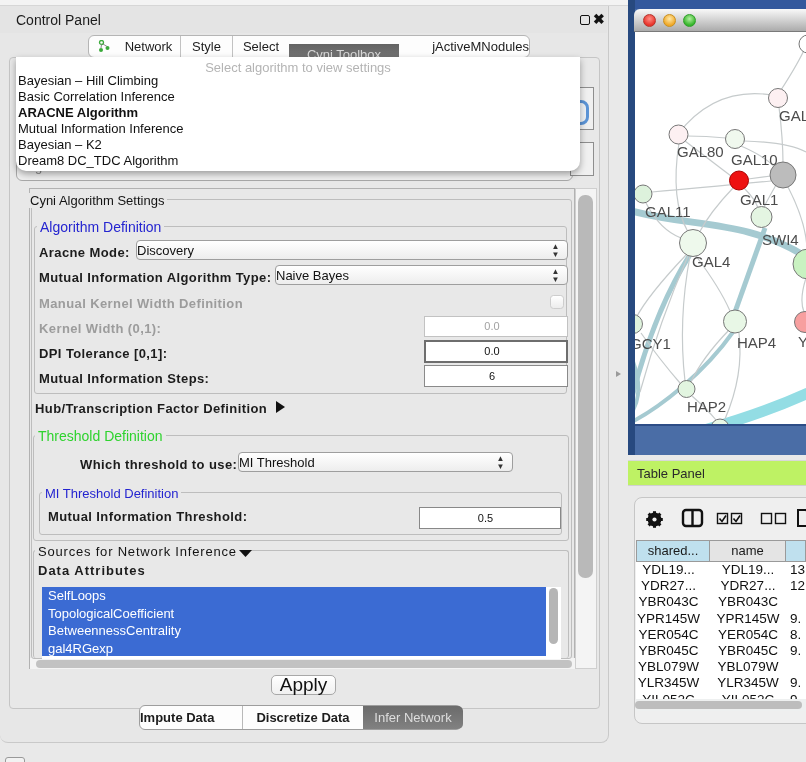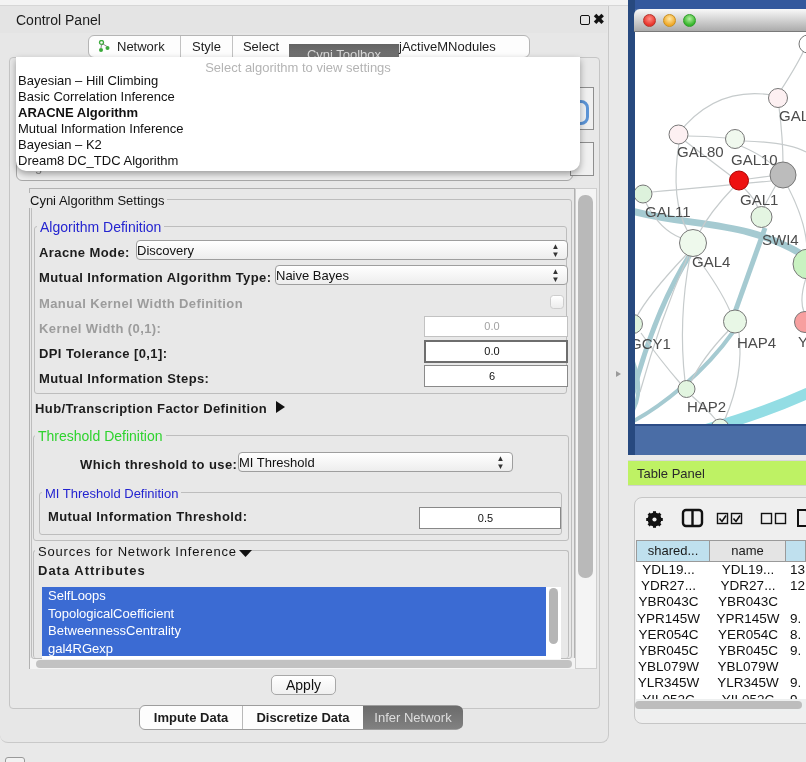--- a/index.html
+++ b/index.html
@@ -18,31 +18,31 @@
 <div class="abs" style="left:0;top:6px;width:608px;height:736px;background:#e7e7e7;border-right:1px solid #c9c9c9;border-bottom:1px solid #c9c9c9;border-radius:0 0 8px 8px"></div>
 <div class="abs" style="left:0;top:6px;width:607px;height:27px;background:#e4e4e4"></div>
 <div class="abs" style="left:16px;top:12px;font-size:14px;color:#1c1c1c">Control Panel</div>
 
 <div class="abs" style="left:580px;top:15px;width:8px;height:8px;border:1.5px solid #111;border-radius:2px"></div>
 <div class="abs b" style="left:593px;top:11px;font-size:14px;color:#111">✖</div>
 
 <div class="abs" style="left:9px;top:57px;width:591px;height:652px;background:#e8e8e8;border:1px solid #c5c5c5;border-radius:4px;box-sizing:border-box"></div>
 
 <div class="abs" style="left:88px;top:35px;width:442px;height:23px;background:#fdfdfd;border:1px solid #b5b5b5;border-radius:6px;box-sizing:border-box;font-size:13px;color:#1c1c1c">
-  <div class="abs" style="left:0;top:0;width:92px;height:21px;border-right:1px solid #c2c2c2;text-align:left;line-height:21px;padding-left:28px;box-sizing:border-box">Network</div>
+  <div class="abs" style="left:0;top:0;width:92px;height:21px;border-right:1px solid #c2c2c2;text-align:center;line-height:21px;padding-left:28px;box-sizing:border-box">Network</div>
   <svg class="abs" style="left:9px;top:4px" width="13" height="13" viewBox="0 0 13 13">
       <circle cx="3.5" cy="2.5" r="2" fill="none" stroke="#3aaa3a" stroke-width="1.3"></circle>
       <circle cx="3" cy="10" r="2" fill="#3aaa3a"></circle>
       <circle cx="9.5" cy="8" r="2" fill="#3aaa3a"></circle>
       <path d="M3.5,4.5L3,8M5,4L9,6.5" stroke="#888" stroke-width="1"></path>
     </svg>
   <div class="abs" style="left:92px;top:0;width:52px;height:21px;border-right:1px solid #c2c2c2;text-align:center;line-height:21px;box-sizing:border-box">Style</div>
   <div class="abs" style="left:144px;top:0;width:56px;height:21px;text-align:center;line-height:21px;box-sizing:border-box">Select</div>
   <div class="abs" style="left:200px;top:8px;width:110px;height:21px;background:linear-gradient(#636363,#7e7e7e);color:#d8d8d8;text-align:center;line-height:21px;box-sizing:border-box">Cyni Toolbox</div>
-  <div class="abs" style="left:310px;top:0;width:130px;height:21px;text-align:left;line-height:21px;box-sizing:border-box">jActiveMNodules</div>
+  <div class="abs" style="left:310px;top:0;width:130px;height:21px;text-align:right;line-height:21px;box-sizing:border-box">jActiveMNodules</div>
 </div>
 
 <div class="abs" style="left:16px;top:150px;width:557px;height:31px;border:1px solid #a8a8a8;border-radius:6px;background:#efefef;box-sizing:border-box;overflow:hidden">
     <span style="position:absolute;left:18px;top:8px;font-size:13px;color:#8a8a8a">galFiltered.sif default node</span>
   </div>
 
 <div class="abs" style="left:29px;top:188px;width:546px;height:481px;border:1px solid #b2b2b2;box-sizing:border-box"></div>
 
 <div class="abs" style="left:575px;top:188px;width:22px;height:481px;background:#f4f4f4;border:1px solid #cfcfcf;box-sizing:border-box"></div>
 <div class="abs" style="left:578px;top:195px;width:15px;height:383px;background:#b9b9b9;border-radius:7px"></div>
@@ -84,24 +84,24 @@
 <div class="grp" style="left:33px;top:550px;width:534px;height:107px;border-bottom:none"></div>
 <div class="gt" style="left:35px;top:544px;font-size:13px;color:#141414;letter-spacing:0.8px">Sources for Network Inference</div>
 <svg class="abs" style="left:238px;top:548px" width="15" height="10">
     <path d="M1,2 L14,2 L7.5,9 Z" fill="#111"></path>
   </svg>
 <div class="lbl" style="left:38px;top:563px;letter-spacing:1px">Data Attributes</div>
 <div class="abs" style="left:42px;top:587px;width:519px;height:72px;background:#fff"></div>
 <div class="abs" style="left:42px;top:587px;width:504px;height:69px;background:#3b6bd3;color:#fff;font-size:13px;line-height:17.6px;padding-left:6px;box-sizing:border-box">SelfLoops<br>TopologicalCoefficient<br>BetweennessCentrality<br>gal4RGexp</div>
 <div class="abs" style="left:549px;top:588px;width:9px;height:56px;background:#b5b5b5;border-radius:4.5px"></div>
 
-<div class="abs" style="left:271px;top:675px;width:65px;height:20px;background:linear-gradient(#ffffff,#f0f0f0);border:1px solid #a8a8a8;border-radius:5px;box-sizing:border-box;text-align:center;font-size:14px;line-height:18px;color:#111">Apply</div>
+<div class="abs" style="left:271px;top:675px;width:65px;height:20px;background:linear-gradient(#ffffff,#f0f0f0);border:1px solid #a8a8a8;border-radius:5px;box-sizing:border-box;text-align:center;font-size:19px;line-height:18px;color:#111">Apply</div>
 
 <div class="abs" style="left:139px;top:705px;width:323px;height:25px;background:#fdfdfd;border:1px solid #9d9d9d;border-radius:6px;box-sizing:border-box;font-size:13px;color:#1c1c1c">
-  <div class="abs" style="left:0;top:0;width:103px;height:23px;border-right:1px solid #b9b9b9;text-align:center;line-height:23px;box-sizing:border-box;font-weight:bold">Impute Data</div>
+  <div class="abs" style="left:0;top:0;width:103px;height:23px;border-right:1px solid #b9b9b9;text-align:left;line-height:23px;box-sizing:border-box;font-weight:bold">Impute Data</div>
   <div class="abs" style="left:103px;top:0;width:120px;height:23px;text-align:center;line-height:23px;box-sizing:border-box;font-weight:bold">Discretize Data</div>
   <div class="abs" style="left:223px;top:0;width:100px;height:23px;background:linear-gradient(#6b6b6b,#818181);color:#dedede;text-align:center;line-height:23px;box-sizing:border-box;border-radius:0 5px 5px 0">Infer Network</div>
 </div>
 
 <svg class="abs" style="left:615px;top:370px" width="7" height="8">
     <path d="M1,1 L6,4 L1,7 Z" fill="#9a9a9a"></path>
   </svg>
 
 <div class="abs" style="left:5px;top:757px;width:18px;height:14px;border:1.5px solid #999;border-radius:3px;background:#f2f2f2"></div>
 

